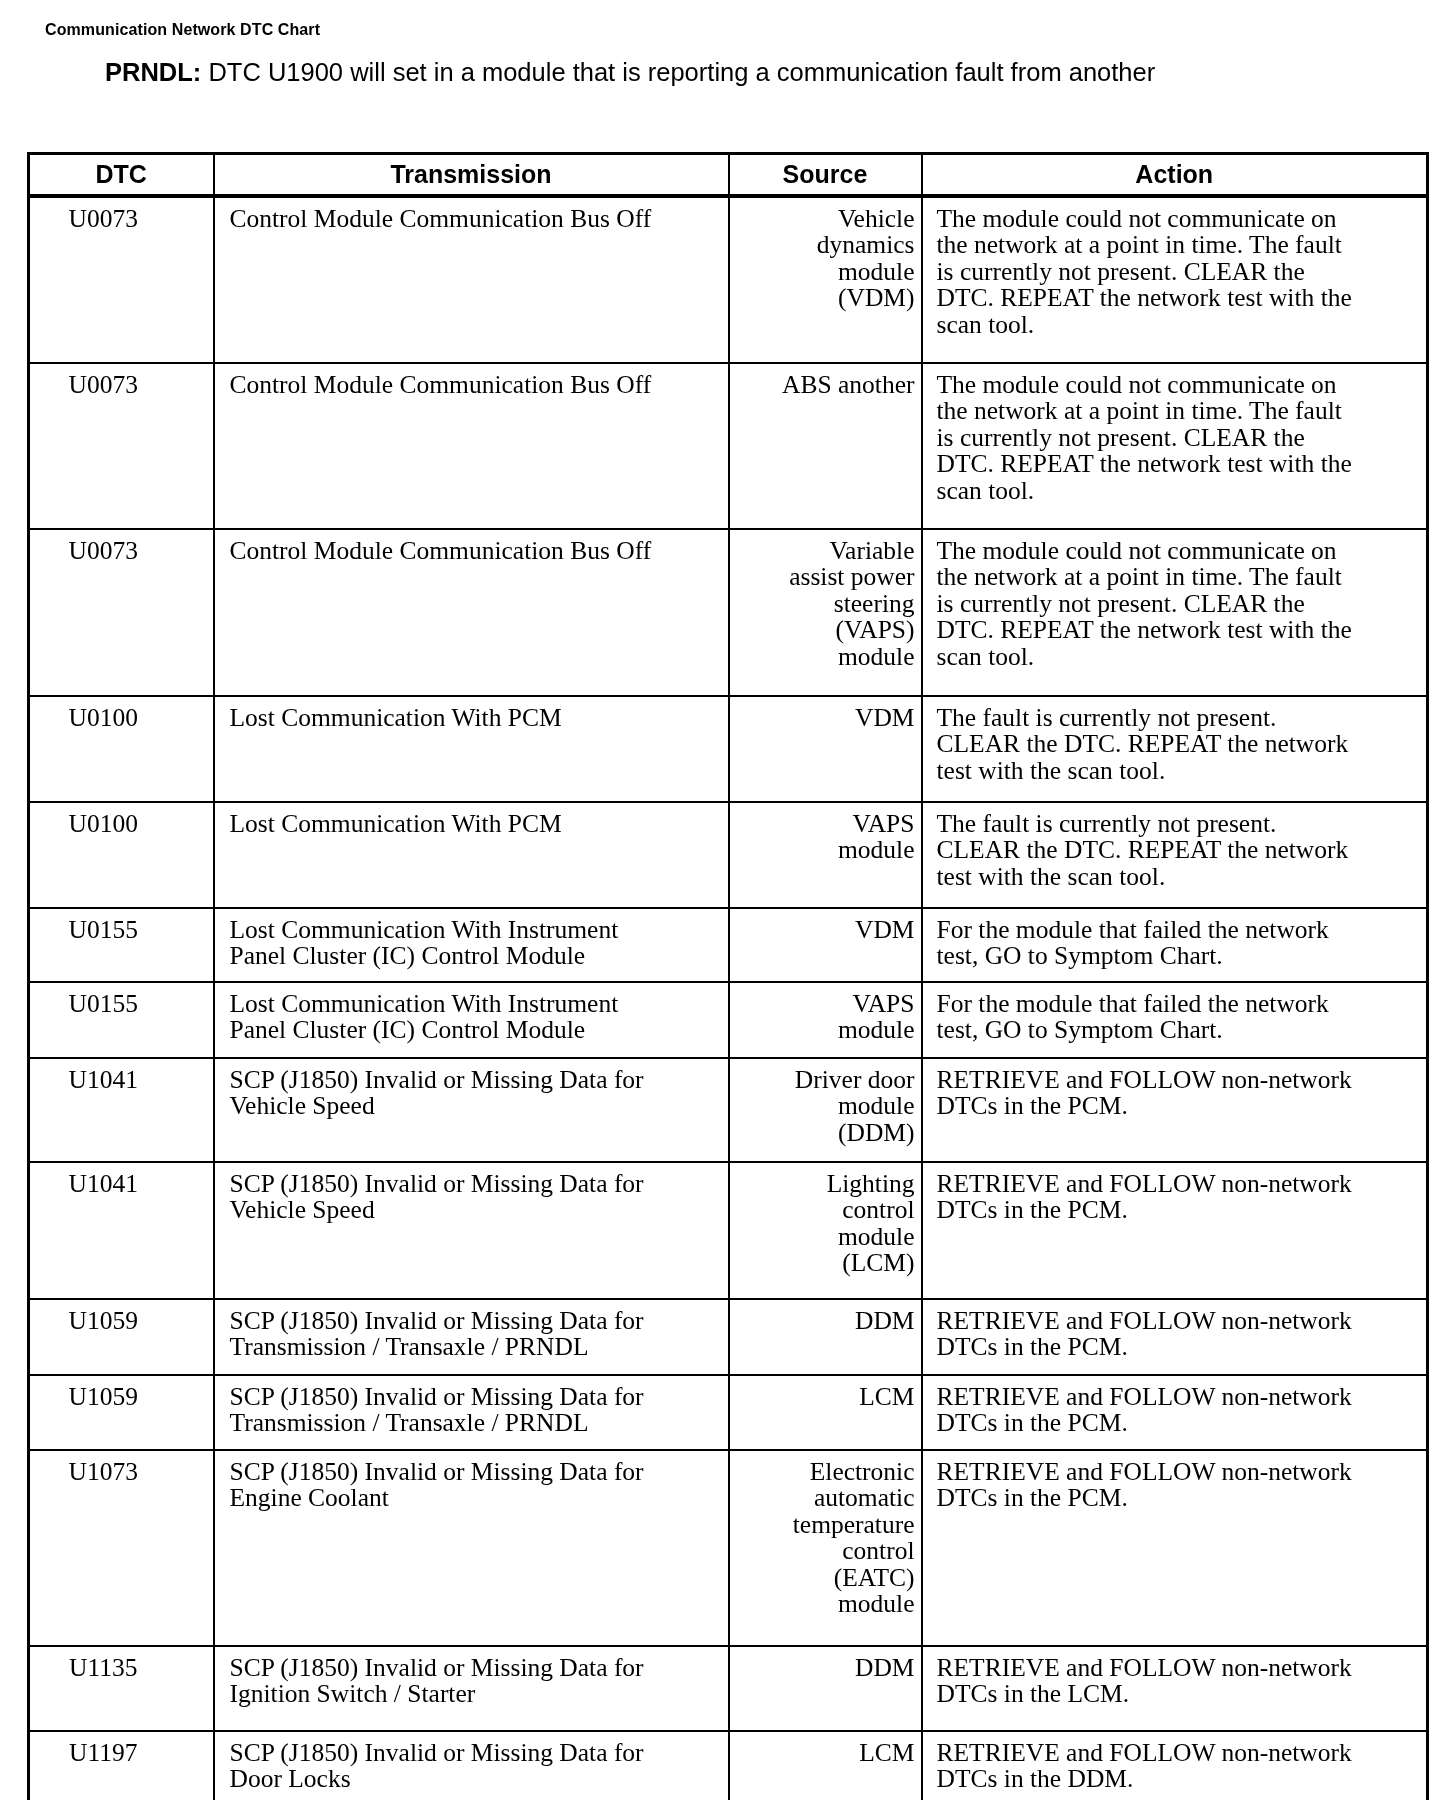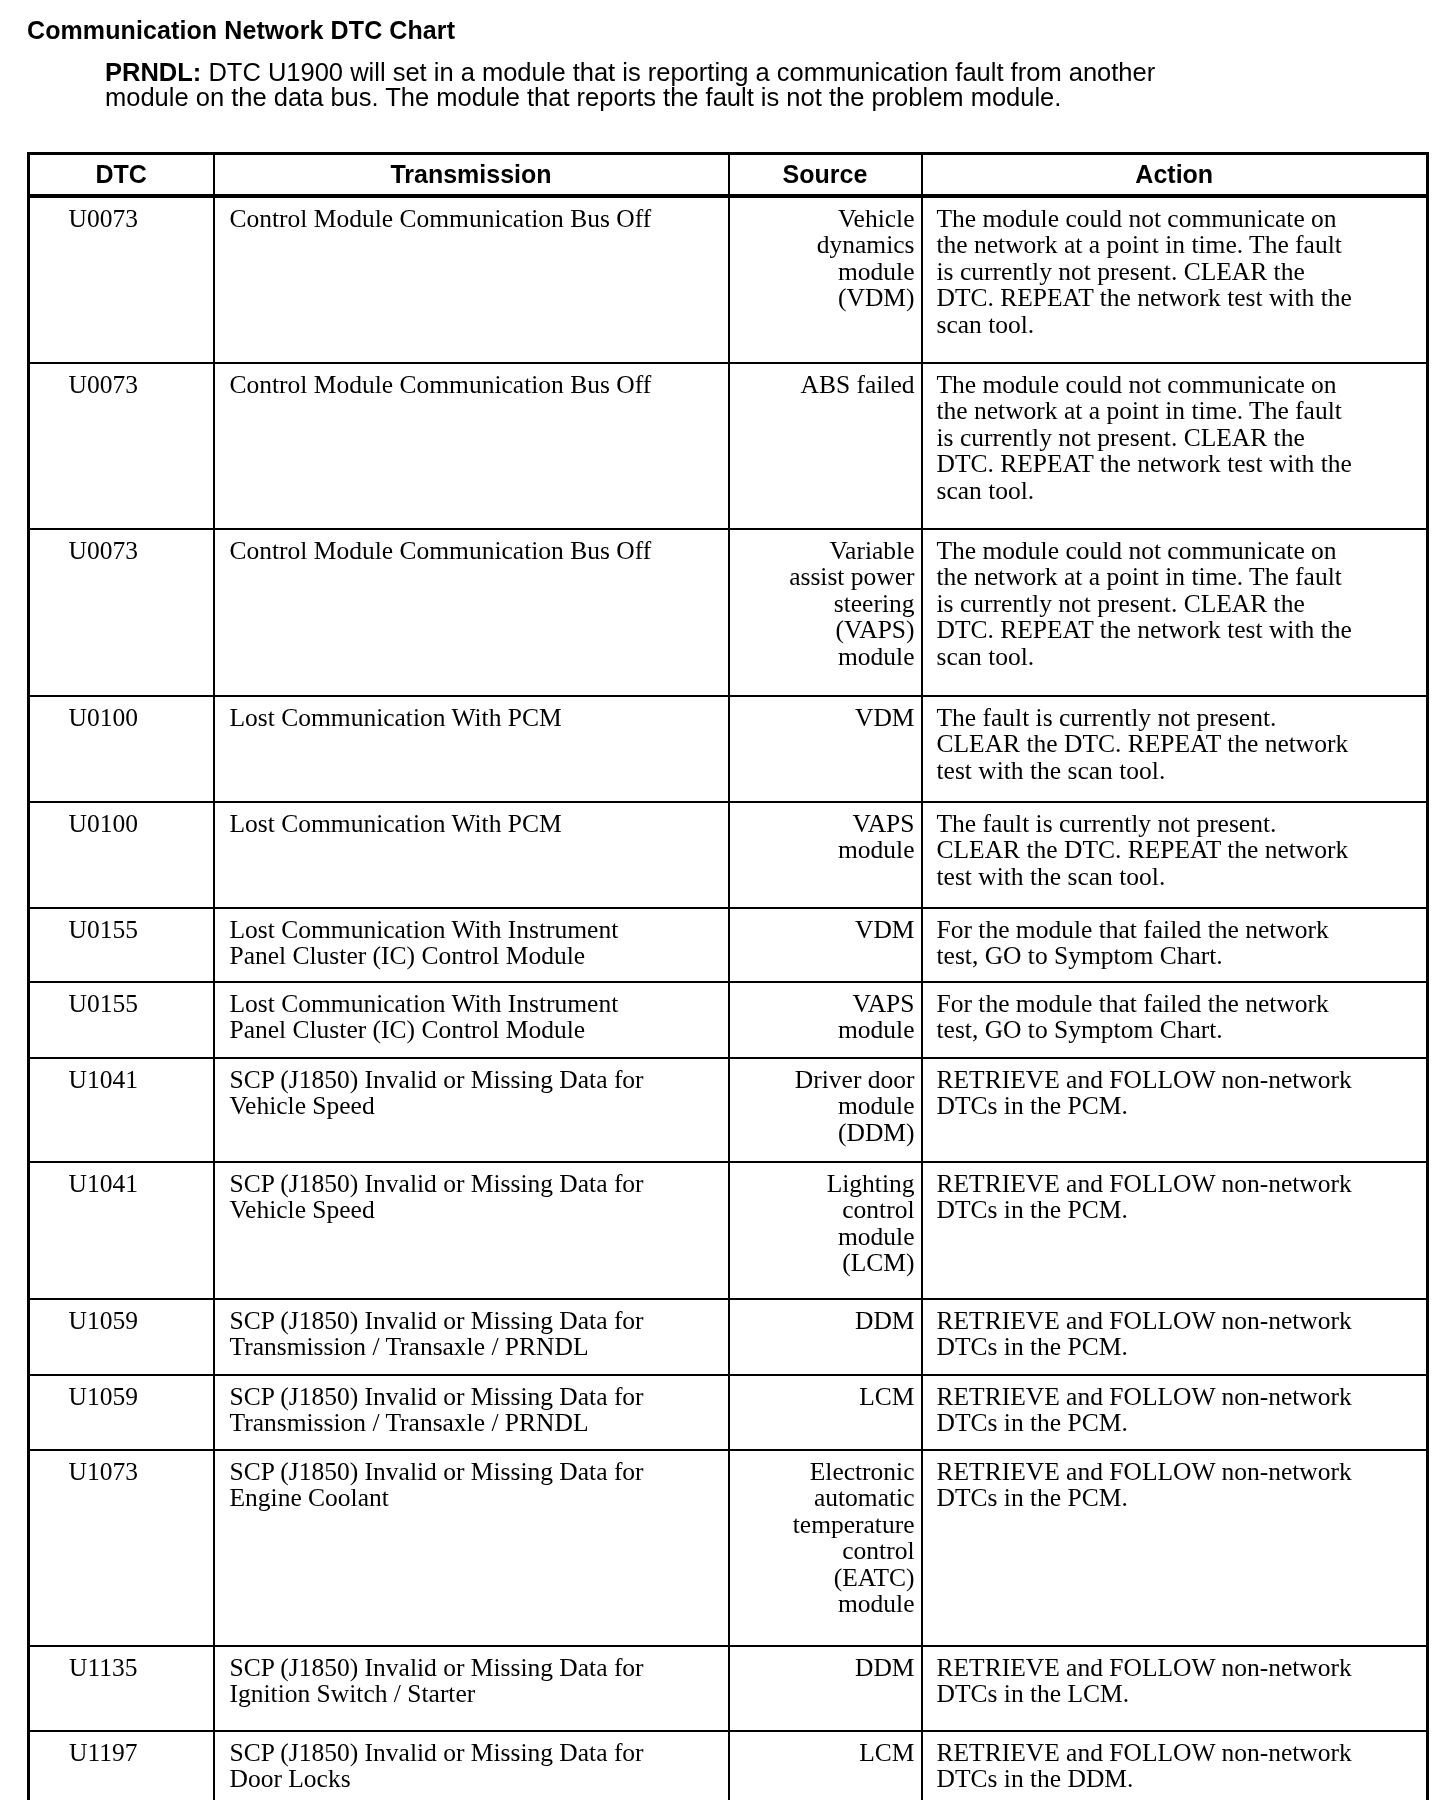--- a/index.html
+++ b/index.html
@@ -9,25 +9,25 @@
   }
   body {
     width: 1456px;
     height: 1800px;
     position: relative;
     overflow: hidden;
     color: #000000;
   }
   .page-title {
     position: absolute;
-    left: 27px;
+    left: 45px;
     top: 15px;
     font-family: "Liberation Sans", sans-serif;
     font-weight: bold;
-    font-size: 25px;
+    font-size: 16px;
     line-height: 30px;
     white-space: nowrap;
     letter-spacing: 0.1px;
   }
   .note {
     position: absolute;
     left: 105px;
     top: 60px;
     width: 1300px;
     font-family: "Liberation Sans", sans-serif;
@@ -79,21 +79,20 @@
   table.dtc-table td.cell-act { padding-left: 14px; padding-right: 8px; }
   .line { display: block; white-space: nowrap; }
 </style>
 </head>
 <body>
 
 <div class="page-title">Communication Network DTC Chart</div>
 
 <div class="note">
   <span class="note-line"><span class="note-label">PRNDL:</span><span> DTC U1900 will set in a module that is reporting a communication fault from another</span></span>
-  <span class="note-line">module on the data bus. The module that reports the fault is not the problem module.</span>
 </div>
 
 <table class="dtc-table">
   <colgroup>
     <col class="c-dtc">
       <col class="c-desc">
       <col class="c-src">
       <col class="c-act">
   </colgroup>
   <thead>
@@ -127,21 +126,21 @@
         </td>
       </tr>
       <tr style="height: 166px;">
         <td class="cell-dtc">
           <span class="line">U0073</span>
         </td>
         <td class="cell-desc">
           <span class="line">Control Module Communication Bus Off</span>
         </td>
         <td class="cell-src">
-          <span class="line">ABS failed</span>
+          <span class="line">ABS another</span>
         </td>
         <td class="cell-act">
           <span class="line">The module could not communicate on</span>
           <span class="line">the network at a point in time. The fault</span>
           <span class="line">is currently not present. CLEAR the</span>
           <span class="line">DTC. REPEAT the network test with the</span>
           <span class="line">scan tool.</span>
         </td>
       </tr>
       <tr style="height: 167px;">

